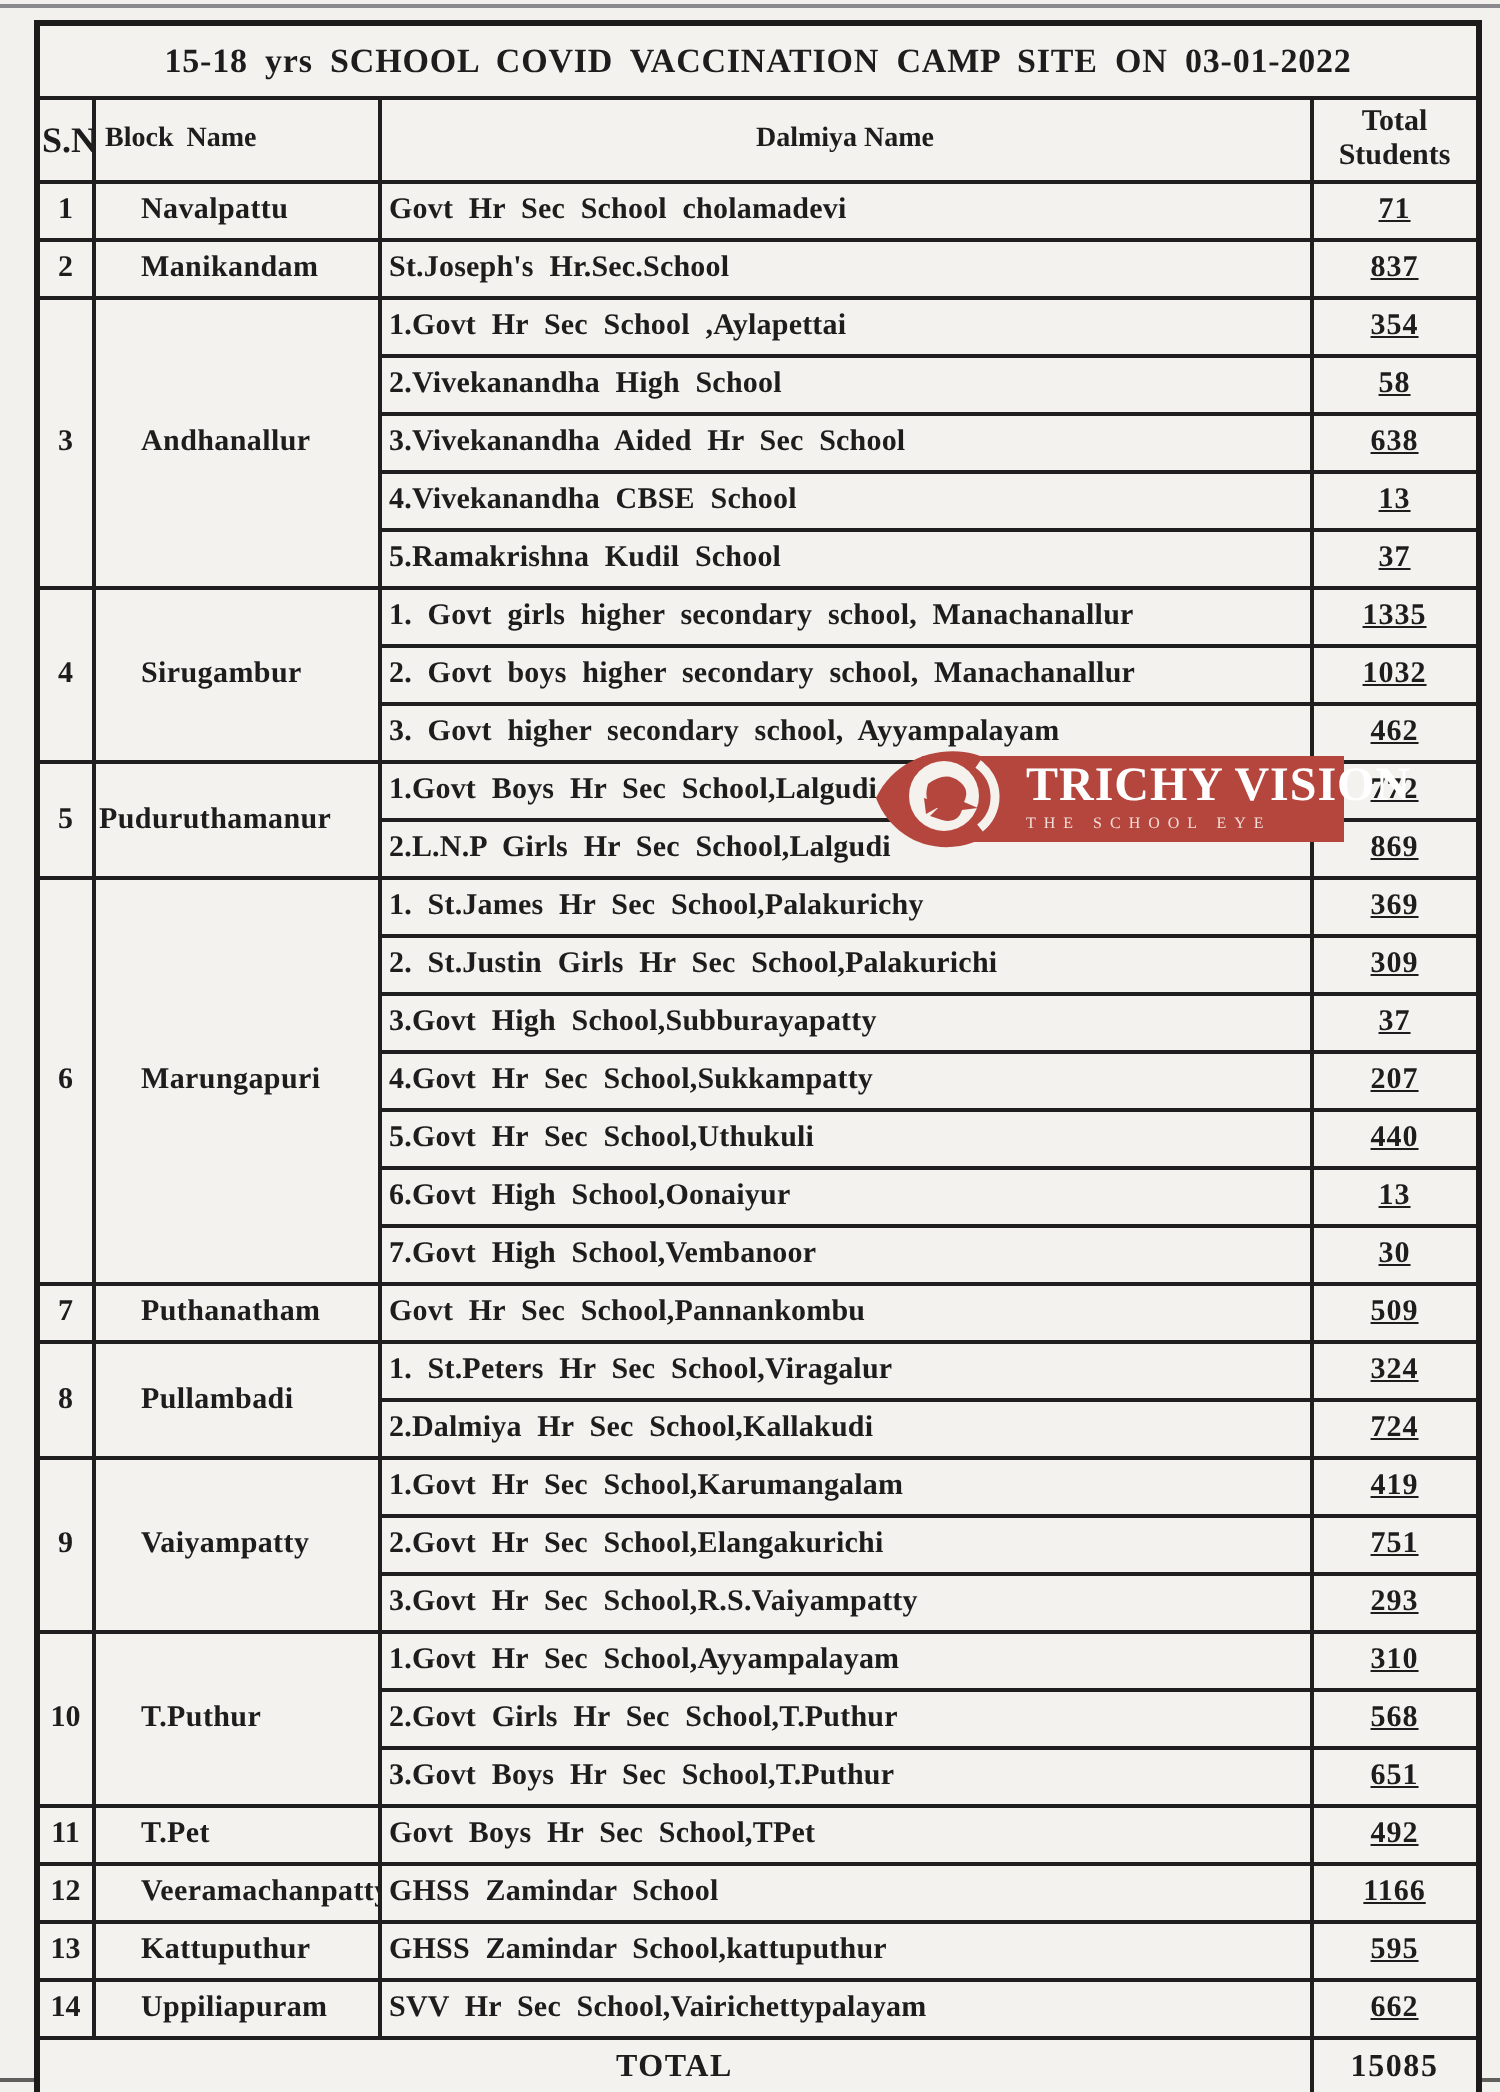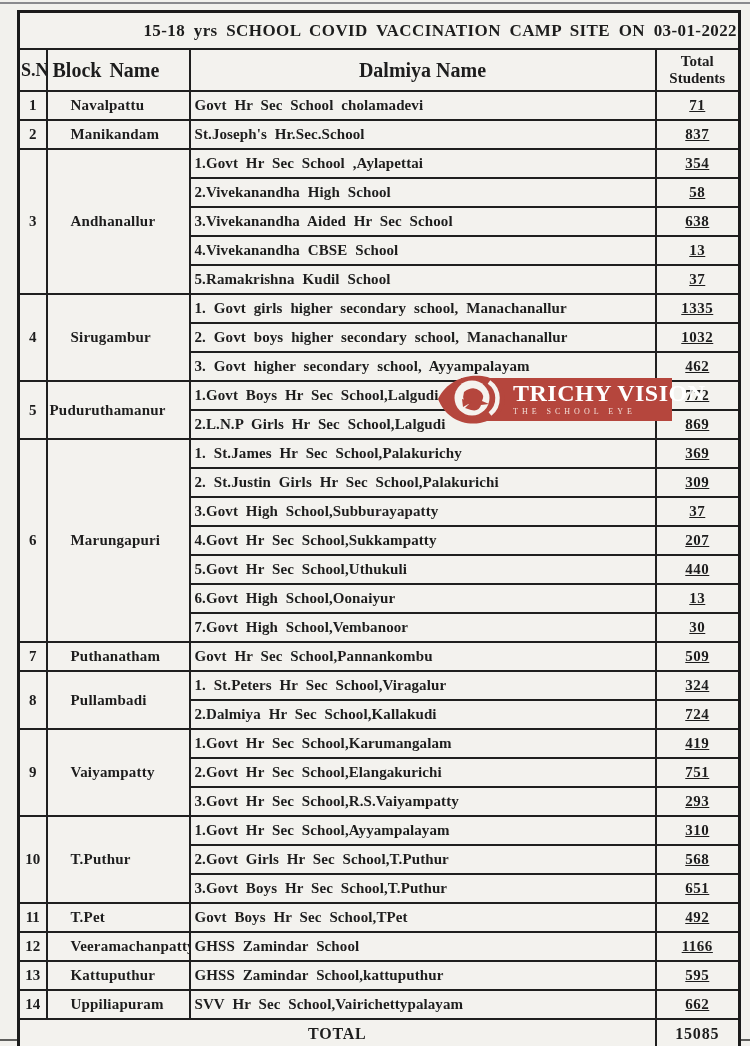--- a/index.html
+++ b/index.html
@@ -42,30 +42,30 @@
     overflow: hidden;
     white-space: nowrap;
   }
   col.c-sno { width: 28px; }
   col.c-block { width: 143px; }
   col.c-school { width: 466px; }
   col.c-total { width: 84px; }
 
   tr.title-row td {
     height: 33px;
-    text-align: right;
+    text-align: center;
     font-weight: bold;
     font-size: 17px;
     letter-spacing: 0.4px;
     word-spacing: 4px;
   }
   tr.header-row td {
     height: 38px;
     font-weight: bold;
-    font-size: 20px;
+    font-size: 14px;
     text-align: center;
     vertical-align: middle;
   }
   tr.header-row td.h-sno { font-size: 18px; }
   tr.header-row td.h-block { text-align: left; padding-left: 5px; word-spacing: 3px; }
   tr.header-row td.h-total { font-size: 15px; line-height: 1.15; }
   tr.data-row { height: 29px; }
   tr.data-row td { font-size: 15px; font-weight: bold; }
   td.sno-cell { text-align: center; font-size: 14.5px; }
   td.block-cell { text-align: left; padding-left: 23px; letter-spacing: 0.2px; }

